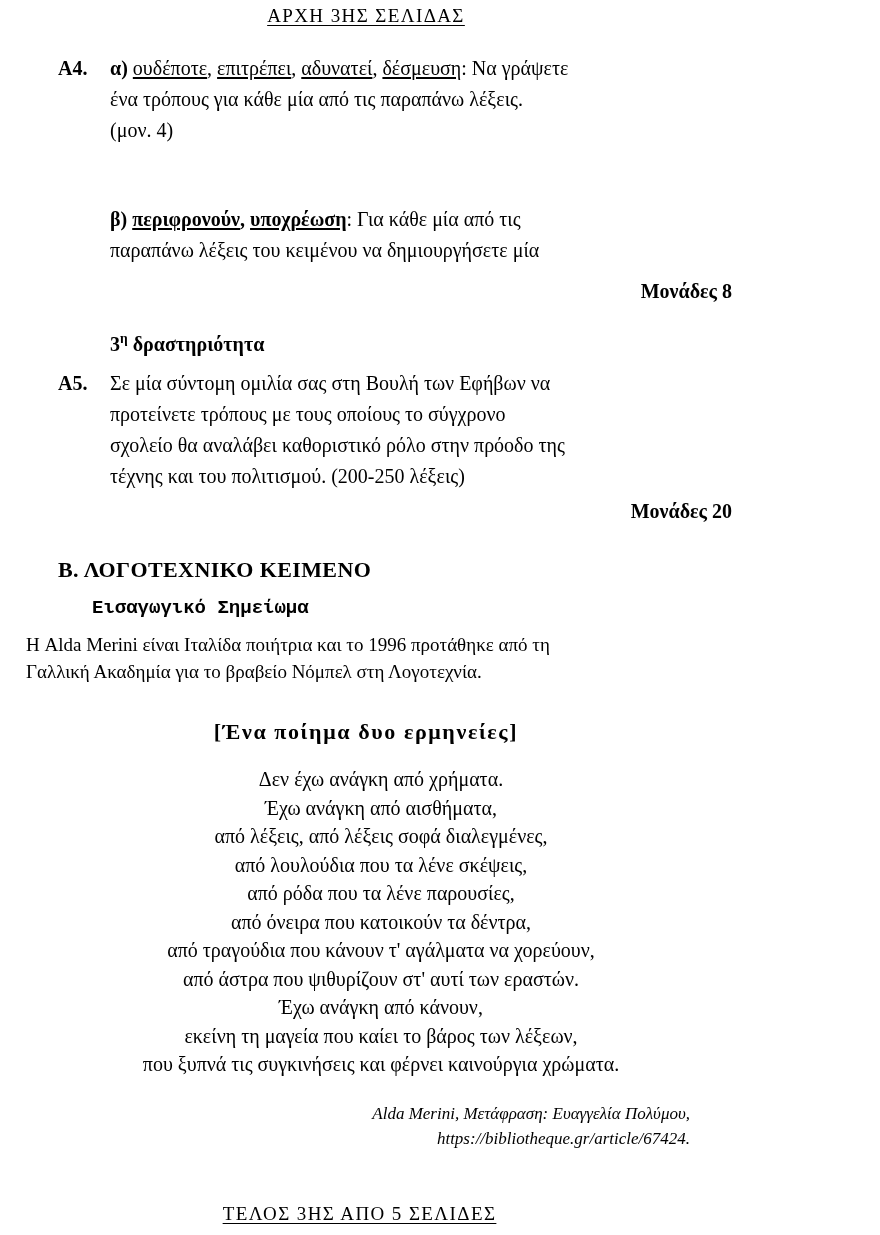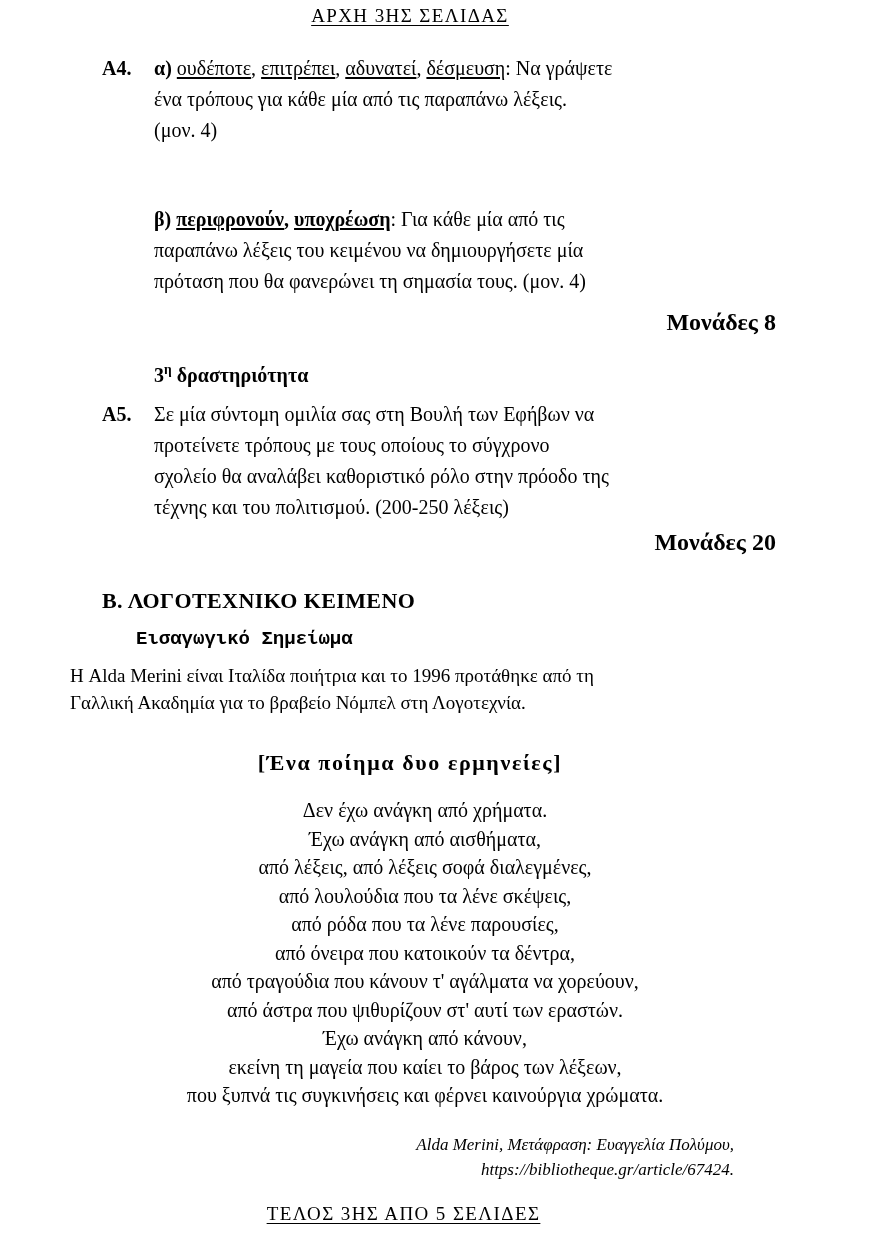--- a/index.html
+++ b/index.html
@@ -14,21 +14,20 @@
     color: #000000;
     position: relative;
     overflow: hidden;
   }
 
   .page {
     width: 732px;
     height: 1235px;
     position: relative;
     box-sizing: border-box;
-    margin-left: 44px;
   }
 
   
   .page-header,
   .page-footer {
     text-align: center;
     font-size: 19px;
     letter-spacing: 1.4px;
   }
   .page-header { padding-top: 5px; }
@@ -73,21 +72,21 @@
   .qbody p { margin: 0; }
   .qbody p:last-child { text-align: left; }
 
   .b { font-weight: bold; }
   .u { text-decoration: underline; text-underline-offset: 2px; }
   .ub { font-weight: bold; text-decoration: underline; text-underline-offset: 2px; }
 
   .marks {
     text-align: right;
     font-weight: bold;
-    font-size: 24px;
+    font-size: 20px;
     line-height: 31px;
   }
 
   .activity-heading {
     font-weight: bold;
     font-size: 20px;
     padding-left: 110px;
     line-height: 31px;
   }
   .activity-heading sup {
@@ -176,21 +175,20 @@
 
   <div class="sp-58"></div>
 
   <div class="qblock">
     <div class="qlabel"></div>
     <div class="qbody spread">
       <p>
         <span class="b">β)</span><span>&nbsp;</span><span class="ub">περιφρονούν</span><span class="b">, </span><span class="ub">υποχρέωση</span><span>: </span><span>Για κάθε μία από τις</span>
       </p>
       <p style="text-align:justify">παραπάνω λέξεις του κειμένου να δημιουργήσετε μία</p>
-      <p>πρόταση που θα φανερώνει τη σημασία τους. (μον. 4)</p>
     </div>
   </div>
 
   <div class="sp-10"></div>
 
   <div class="marks">Μονάδες 8</div>
 
   <div class="sp-22"></div>
 
   <div class="activity-heading">

